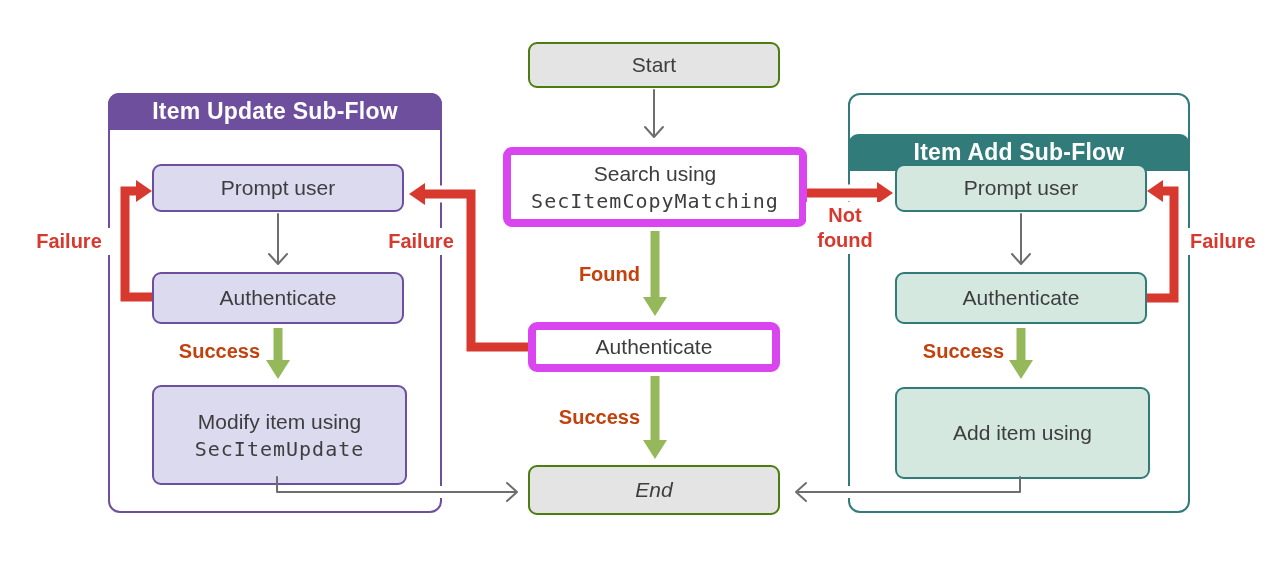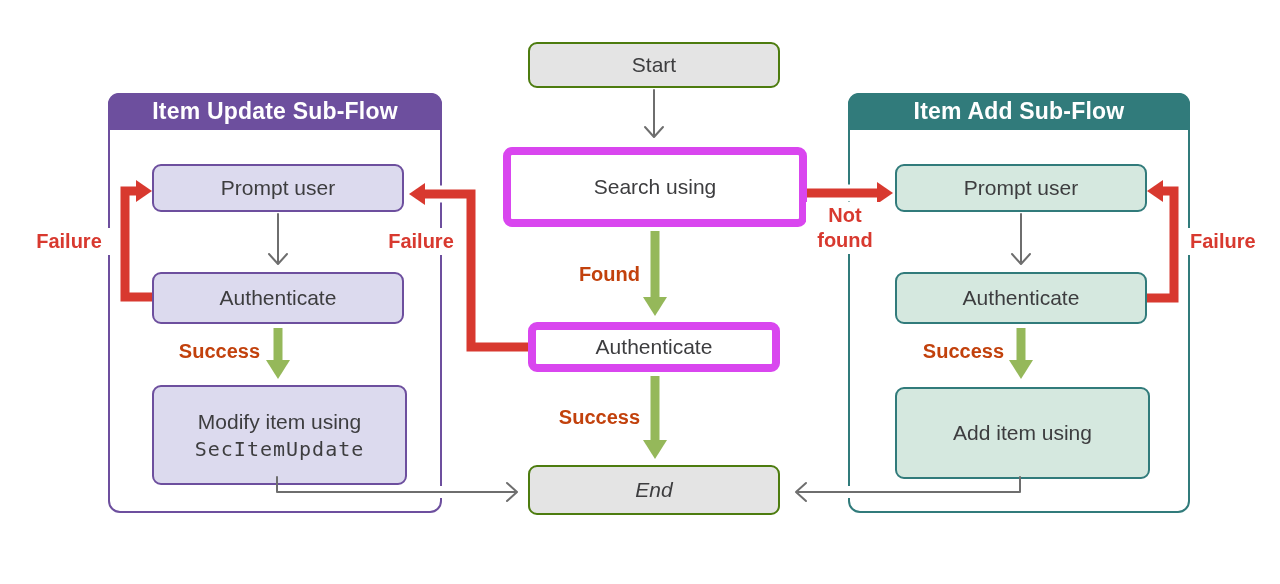--- a/index.html
+++ b/index.html
@@ -10,21 +10,21 @@
   
   .subflow{position:absolute;box-sizing:border-box;border-radius:12px;border:2px solid;z-index:1;background:#fff;}
   .subflow.purple{border-color:#6d4f9e;}
   .subflow.teal{border-color:#317b7b;}
   .subflow-header{
     position:absolute;left:-2px;right:-2px;top:-2px;height:37px;
     border-radius:11px 11px 0 0;display:flex;align-items:center;justify-content:center;
     color:#ffffff;font-weight:700;font-size:23px;letter-spacing:.2px;
   }
   .subflow.purple .subflow-header{background:#6d4f9e;}
-  .subflow.teal .subflow-header{background:#317b7b;}
+  .subflow.teal .subflow-header{background:#317b7b;margin-top:41px;}
   
   .node{
     position:absolute;box-sizing:border-box;border-radius:9px;z-index:2;
     display:flex;flex-direction:column;align-items:center;justify-content:center;
     font-size:21px;line-height:1.3;text-align:center;
   }
   .node.gray{background:#e4e4e4;border:2px solid #4d7c0f;}
   .node.white{background:#ffffff;border:8px solid #d946ef;}
   .node.purple{background:#dcdaee;border:2px solid #6d4f9e;}
   .node.teal{background:#d5e8df;border:2px solid #317b7b;}
@@ -54,20 +54,21 @@
   <div class="subflow teal" style="left:848px;top:93px;width:342px;height:420px;">
     <div class="subflow-header">Item Add Sub-Flow</div>
   </div>
 
   <div class="node gray" style="left:528px;top:42px;width:252px;height:46px;">
     <span>Start</span>
   </div>
 
   <div class="node white" style="left:503px;top:147px;width:304px;height:80px;">
     <span>Search using</span>
+    <span class="code">SecItemCopyMatching</span>
   </div>
 
   <div class="node white" style="left:528px;top:322px;width:252px;height:50px;">
     <span>Authenticate</span>
   </div>
 
   <div class="node gray" style="left:528px;top:465px;width:252px;height:50px;font-style:italic;">
     <span>End</span>
   </div>
 

